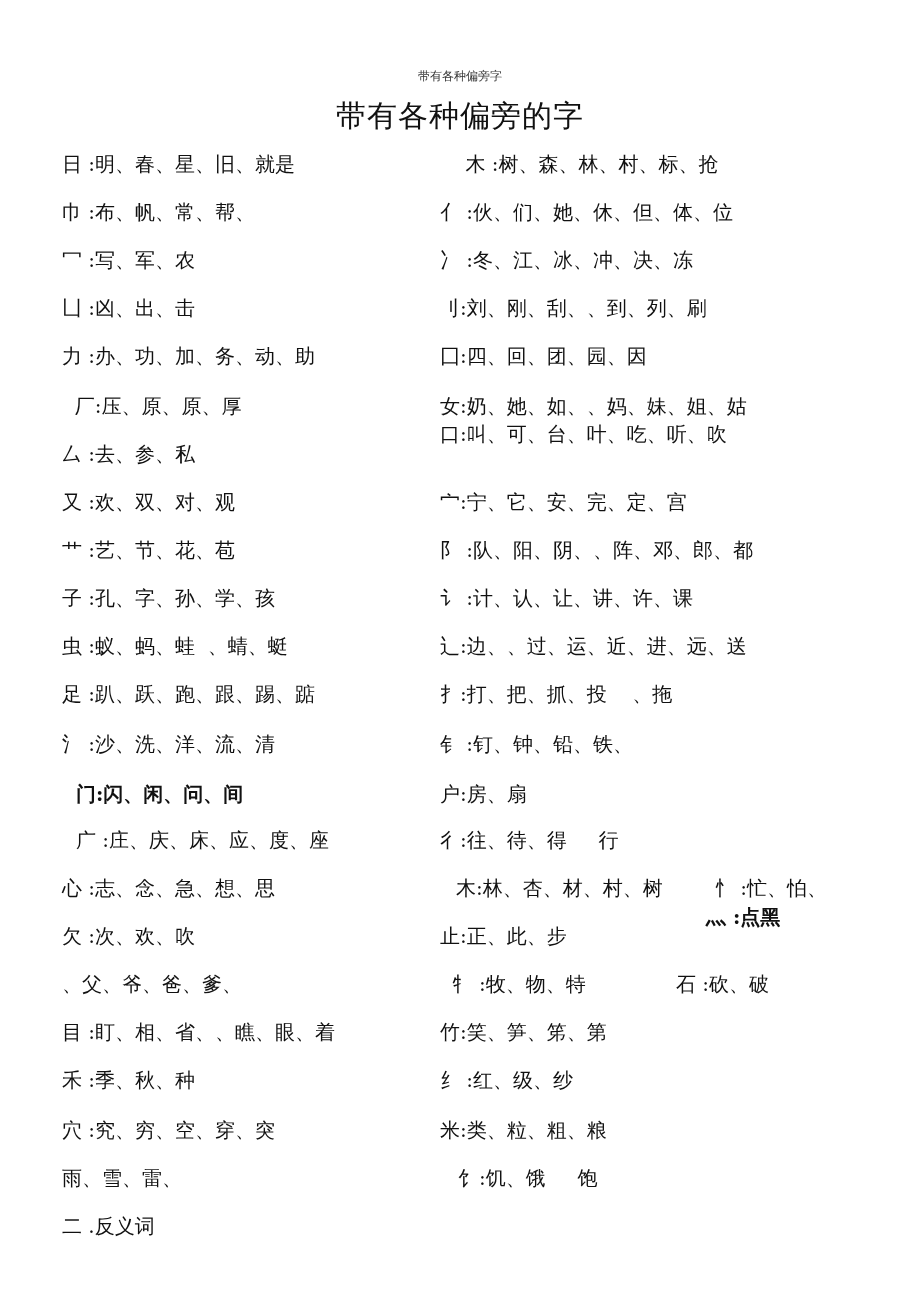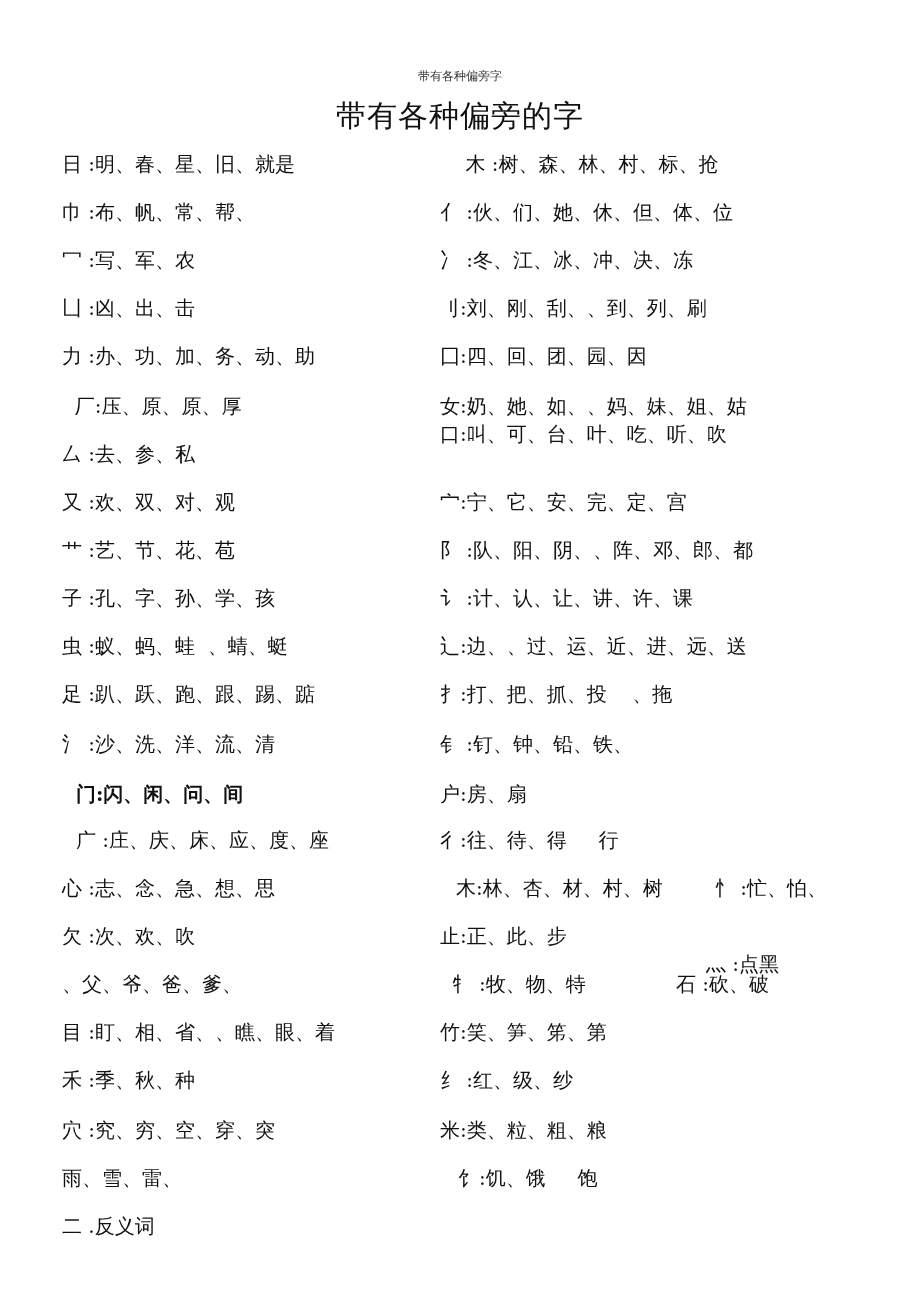--- a/index.html
+++ b/index.html
@@ -90,14 +90,14 @@
 <div class="line" style="left:440px;top:826px;"><span>彳</span><span>:</span><span>往、待、得     行</span></div>
 <div class="line" style="left:440px;top:874px;margin-left:16px;"><span>木</span><span>:</span><span>林、杏、材、村、树</span></div>
 <div class="line" style="left:440px;top:922px;"><span>止</span><span>:</span><span>正、此、步</span></div>
 <div class="line" style="left:440px;top:970px;"><span>  牜 </span><span>:</span><span>牧、物、特</span></div>
 <div class="line" style="left:440px;top:1018px;"><span>竹</span><span>:</span><span>笑、笋、笫、第</span></div>
 <div class="line" style="left:440px;top:1066px;"><span>纟 </span><span>:</span><span>红、级、纱</span></div>
 <div class="line" style="left:440px;top:1116px;"><span>米</span><span>:</span><span>类、粒、粗、粮</span></div>
 <div class="line" style="left:440px;top:1164px;"><span>   饣</span><span>:</span><span>饥、饿     饱</span></div>
 
 <div class="line" style="left:706px;top:874px;margin-left:8px;"><span>忄 </span><span>:</span><span>忙、怕、</span></div>
-<div class="line" style="left:706px;top:950px;"><span>灬 </span><span>:</span><span>点黑</span></div>
+<div class="line" style="left:706px;top:903px;font-weight:bold;"><span>灬 </span><span>:</span><span>点黑</span></div>
 <div class="line" style="left:676px;top:970px;"><span>石 </span><span>:</span><span>砍、破</span></div>
 
 </body></html>

